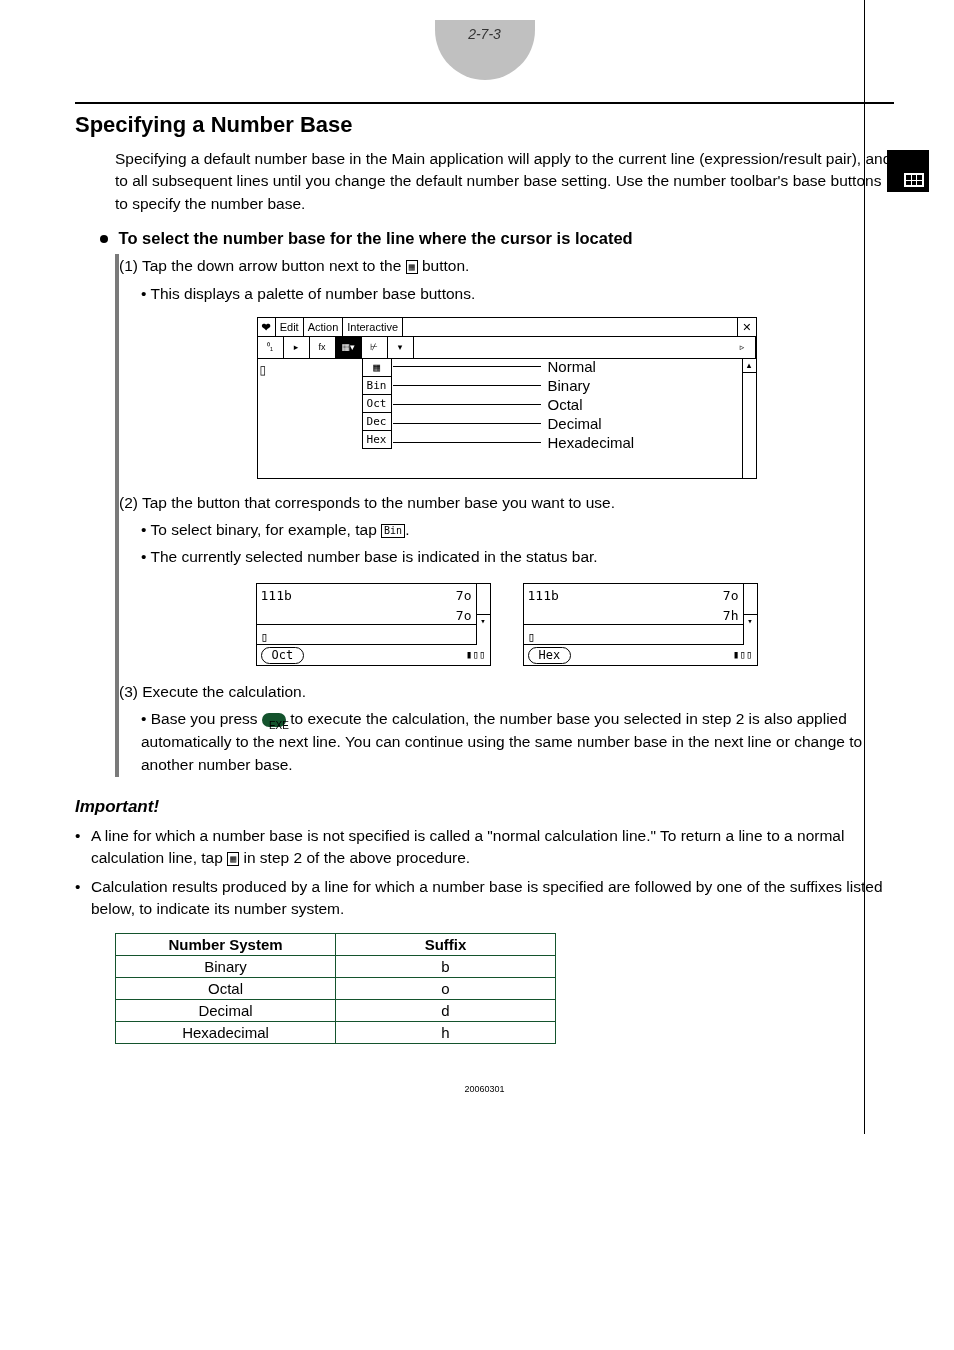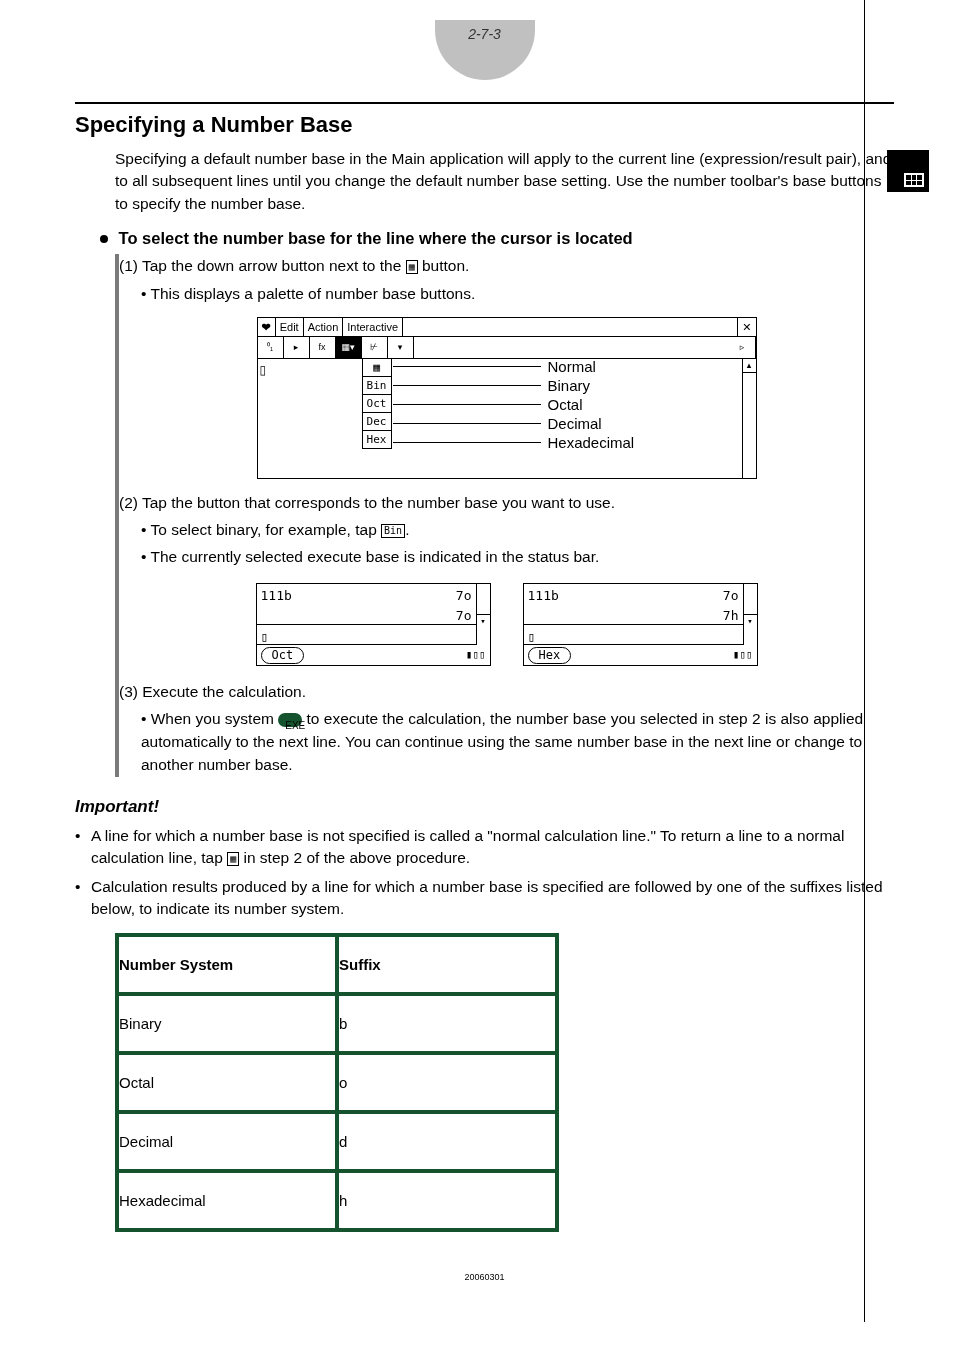--- a/index.html
+++ b/index.html
@@ -197,23 +197,23 @@
     .important-section ul { list-style: none; }
     .important-section li { padding-left: 16px; position: relative; margin-bottom: 6px; line-height: 1.45; }
     .important-section li::before { content: "•"; position: absolute; left: 0; }
     table.suffix-table {
       border-collapse: collapse;
       margin-left: 40px;
       margin-top: 12px;
       font-size: 15px;
     }
     table.suffix-table th, table.suffix-table td {
-      border: 4px solid #14532d;
-      padding: 19px 0;
-      text-align: left;
+      border: 1px solid #14532d;
+      padding: 2px 0;
+      text-align: center;
     }
     table.suffix-table th { font-weight: bold; }
     table.suffix-table th:first-child, table.suffix-table td:first-child { width: 220px; }
     table.suffix-table th:last-child, table.suffix-table td:last-child { width: 220px; }
     .footer { text-align: center; font-size: 9px; margin-top: 40px; color: #000; }
   </style>
 </head>
 <body>
 
 <div class="right-sidebar">
@@ -288,21 +288,21 @@
           <div><span class="label-line"></span><span>Binary</span></div>
           <div><span class="label-line"></span><span>Octal</span></div>
           <div><span class="label-line"></span><span>Decimal</span></div>
           <div><span class="label-line"></span><span>Hexadecimal</span></div>
         </div>
       </div>
     </div>
 
     <p>(2) Tap the button that corresponds to the number base you want to use.</p>
     <p class="sub-bullet">• <span>To select binary, for example, tap</span> <span class="icon-inline">Bin</span><span>.</span></p>
-    <p class="sub-bullet">• <span>The currently selected execute base is indicated in the status bar.</span></p>
+    <p class="sub-bullet">• <span>The currently selected number base is indicated in the status bar.</span></p>
 
     <div class="two-panels">
       <div class="panel">
         <div class="panel-row">
           <div class="panel-main">
             <div class="panel-line">
                 <span>111b</span>
                 <span>7o</span>
               </div>
             <div class="panel-line">
@@ -346,21 +346,21 @@
           </div>
         </div>
         <div class="panel-status">
           <span class="status-pill">Hex</span>
           <span class="batt">▮▯▯</span>
         </div>
       </div>
     </div>
 
     <p>(3) Execute the calculation.</p>
-    <p class="sub-bullet">• <span>When you system</span> <span class="exe-key">EXE</span> <span>to execute the calculation, the number base you selected in step 2 is also applied automatically to the next line. You can continue using the same number base in the next line or change to another number base.</span></p>
+    <p class="sub-bullet">• <span>Base you press</span> <span class="exe-key">EXE</span> <span>to execute the calculation, the number base you selected in step 2 is also applied automatically to the next line. You can continue using the same number base in the next line or change to another number base.</span></p>
   </div>
 
   <div class="important-section">
     <h3>Important!</h3>
     <ul>
       <li>
         <span>A line for which a number base is not specified is called a "normal calculation line." To return a line to a normal calculation line, tap</span>
         <span class="icon-inline">▦</span>
         <span>in step 2 of the above procedure.</span>
       </li>

